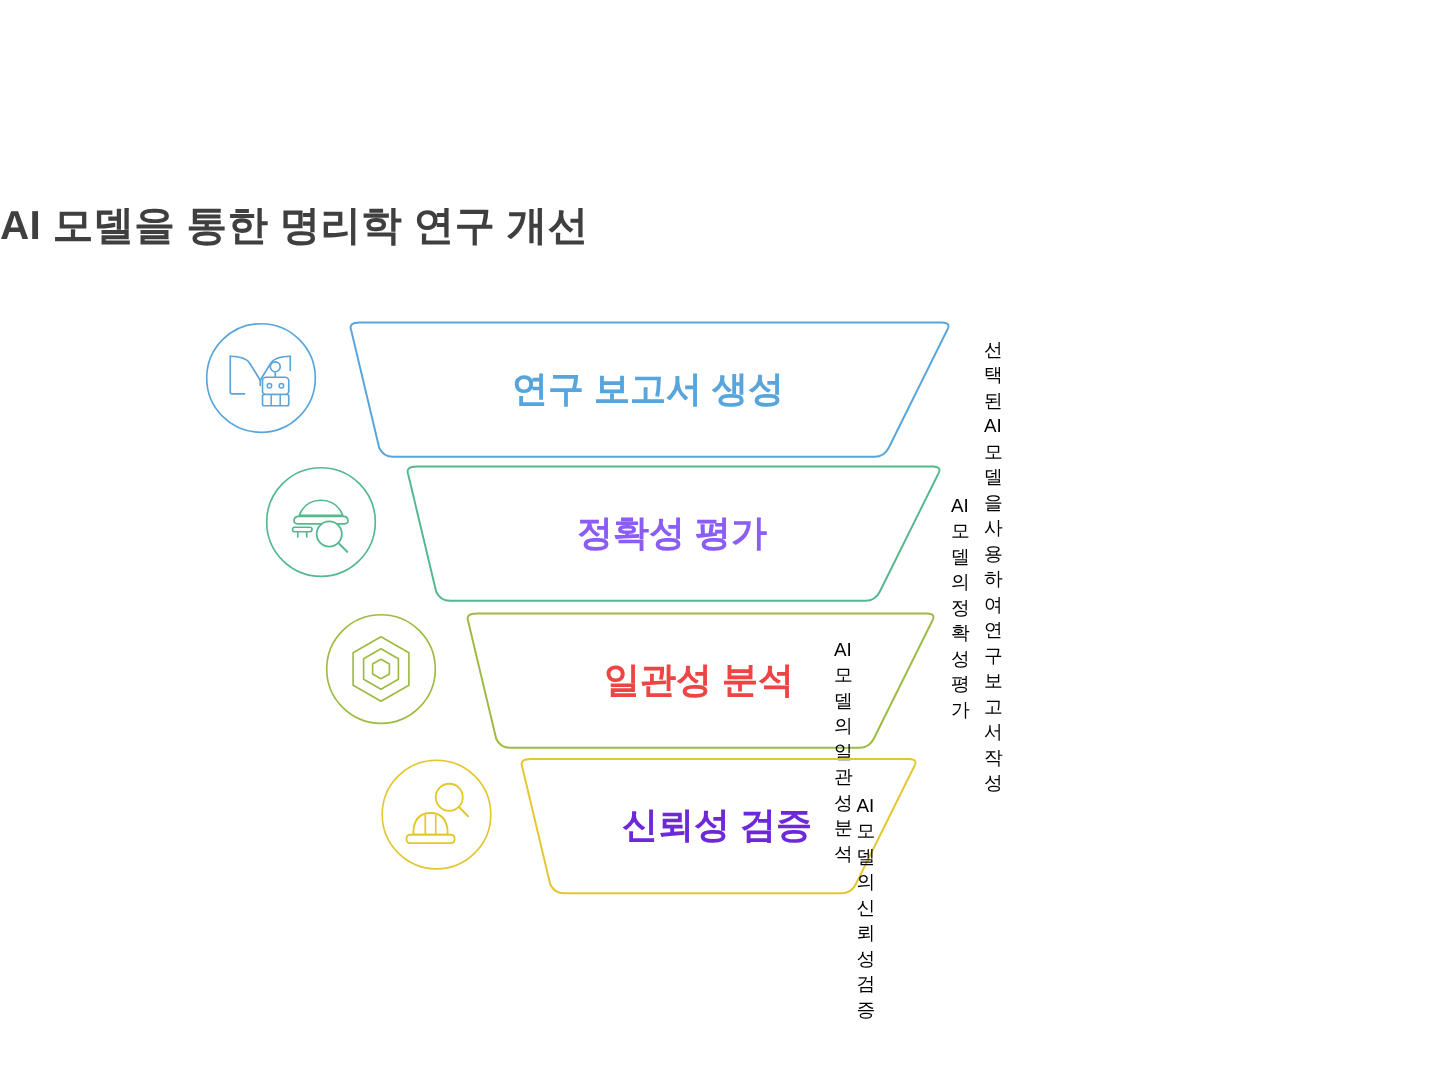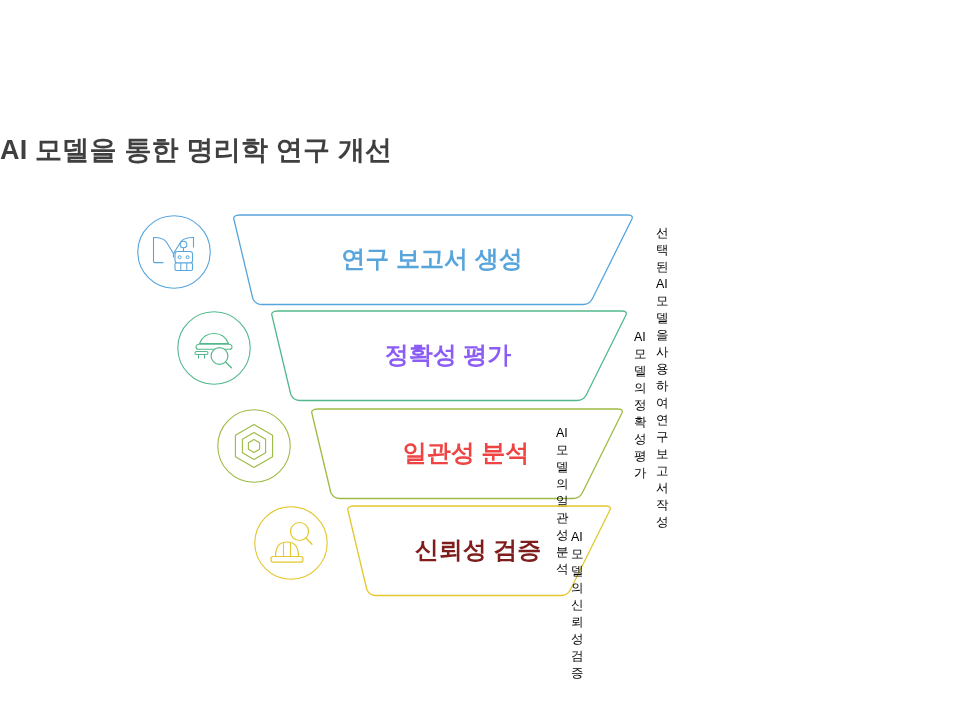--- a/index.html
+++ b/index.html
@@ -183,17 +183,17 @@
         <path d="M22.5 51.5 Q22.5 37 34 37 Q45.5 37 45.5 51.5 Z" stroke="#E3C72E" stroke-width="1.2" stroke-linejoin="round" fill="#fff"></path>
         <path d="M30.5 38 L30.5 51.5 M37.5 38 L37.5 51.5" stroke="#E3C72E" stroke-width="1.1"></path>
         <rect x="18" y="51.5" width="32" height="5.6" rx="2.2" stroke="#E3C72E" stroke-width="1.2" fill="#fff"></rect>
       </svg>
     </div>
     <div class="row-shape">
       <svg width="268" height="92" viewBox="0 0 268 92">
         <path d="M8 1 H260 Q266.5 1 263.2 6.5 L224.5 84.5 Q221.5 90.5 215 90.5 H30 Q23.5 90.5 20.8 84.5 L2.2 6.5 Q0 1 8 1 Z" fill="none" stroke="#E3C72E" stroke-width="1.3" stroke-linejoin="round"></path>
       </svg>
     </div>
-    <div class="row-label" style="color:#7f1d1d">신뢰성 검증</div>
+    <div class="row-label" style="color:#6d28d9">신뢰성 검증</div>
     <div class="row-desc">AI 모델의 신뢰성 검증</div>
   </div>
 
 </div>
 
 </body></html>

